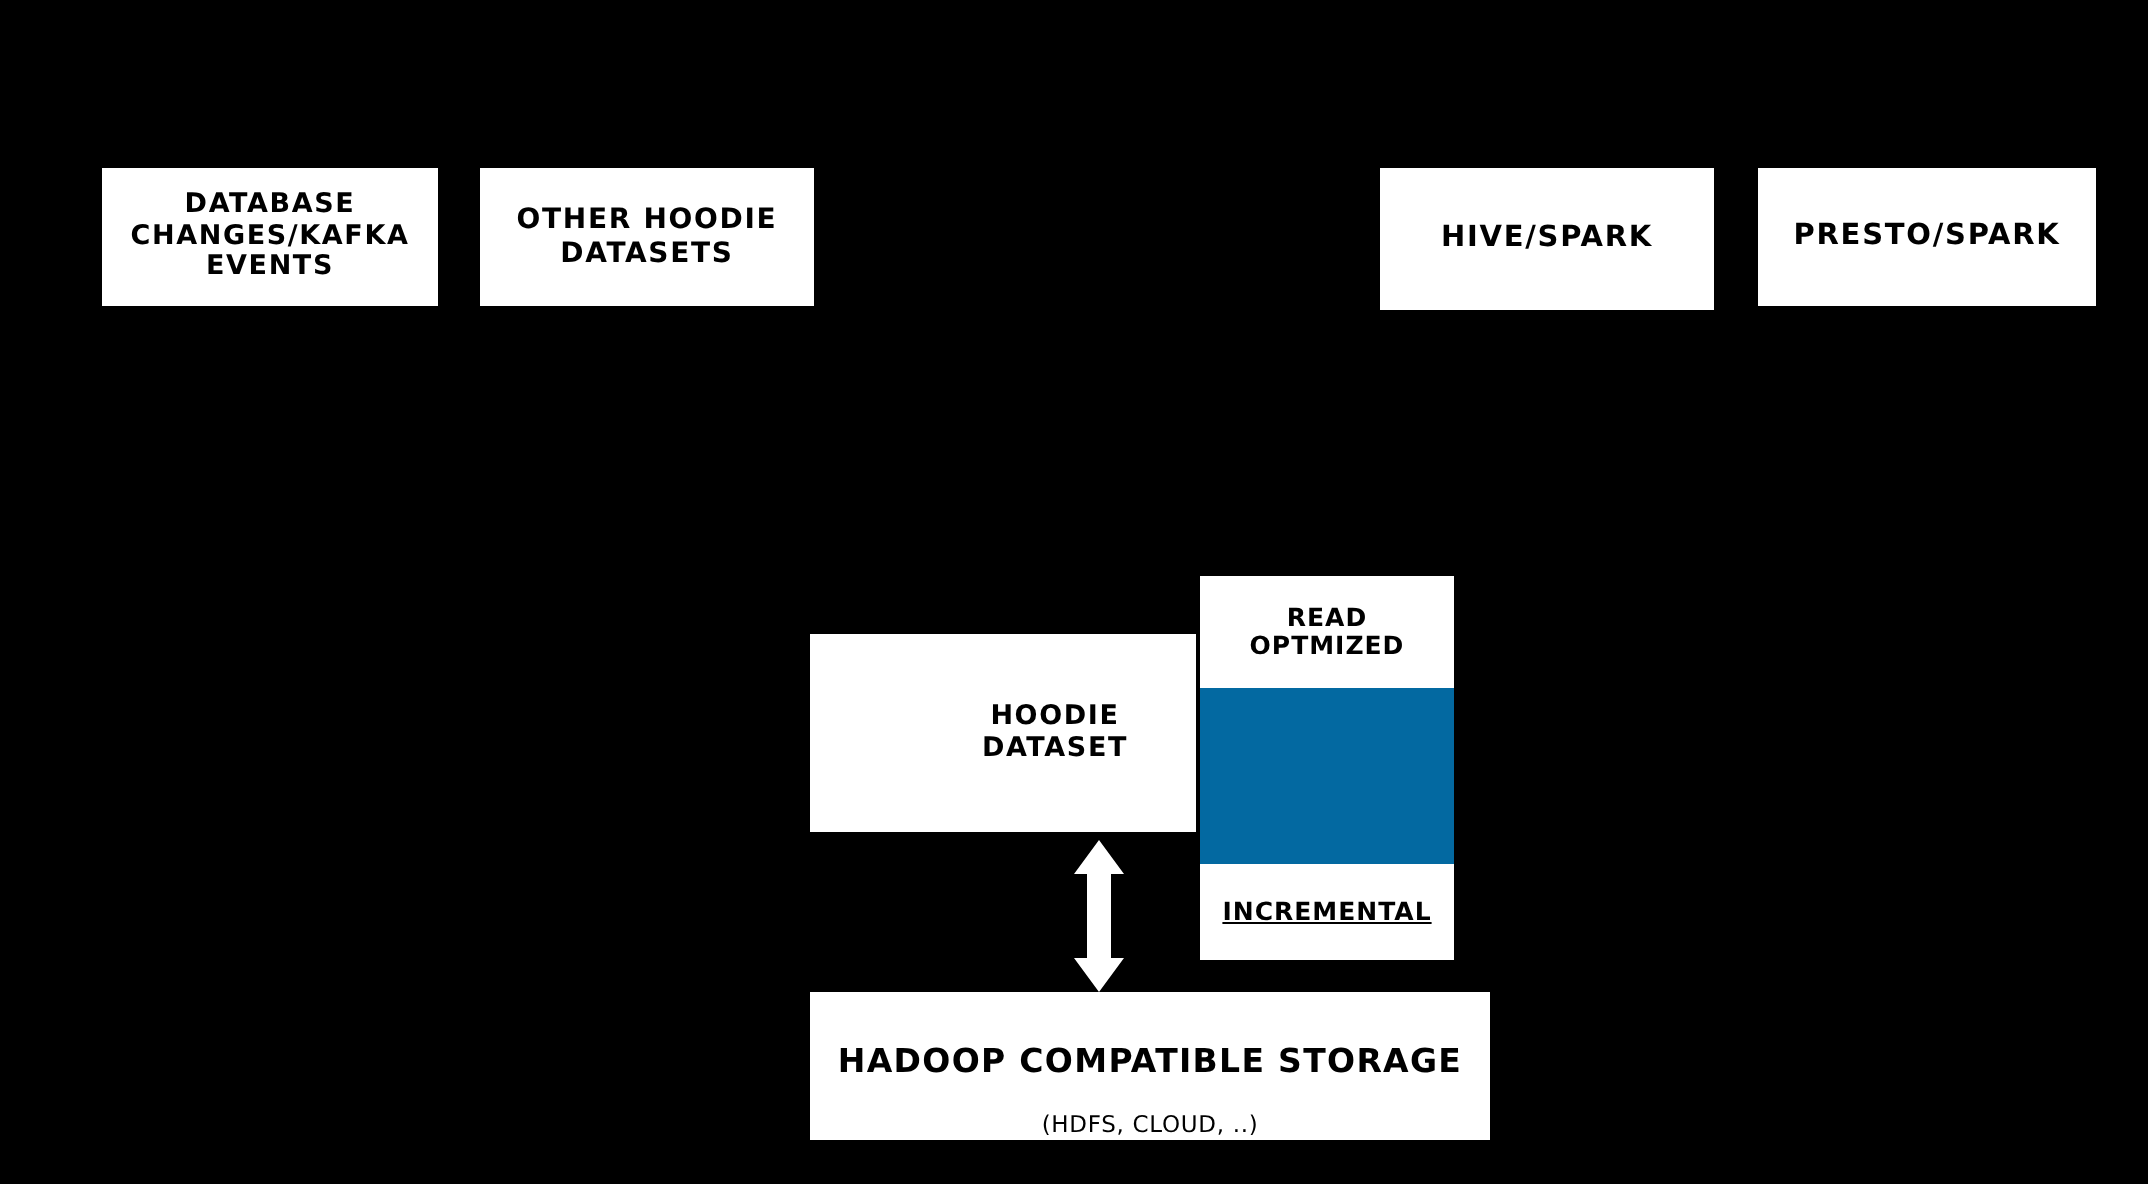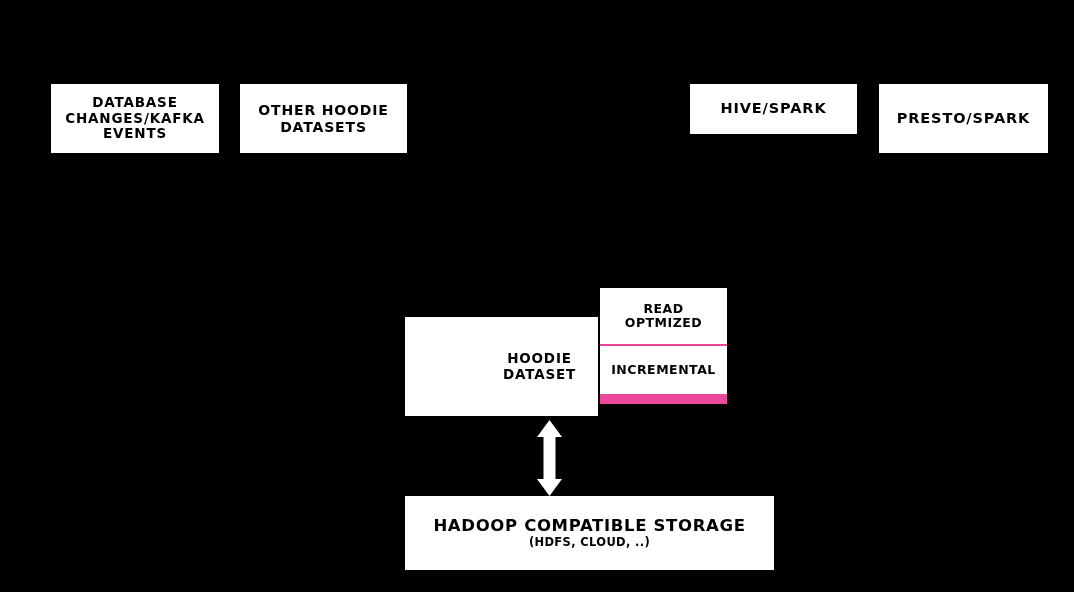--- a/index.html
+++ b/index.html
@@ -39,86 +39,87 @@
   
   .box-db-events {
     left: 51px;  top: 84px;  width: 168px; height: 69px;
     font-size: 13.5px;
   }
   .box-other-hoodie {
     left: 240px; top: 84px;  width: 167px; height: 69px;
     font-size: 14px;
   }
   .box-hive-spark {
-    left: 690px; top: 84px;  width: 167px; height: 50px;
+    left: 690px; top: 84px;  width: 167px; height: 71px;
     font-size: 14.5px;
   }
   .box-presto-spark {
     left: 879px; top: 84px;  width: 169px; height: 69px;
     font-size: 14.5px;
     align-items: center;
   }
 
   
   .box-hoodie-dataset {
     left: 405px; top: 317px; width: 193px; height: 99px;
     font-size: 13.5px;
     justify-content: center;
     align-items: flex-end;
-    padding-right: 22px;
+    padding-right: 34px;
   }
 
   
   .views-stack {
     position: absolute;
     left: 600px;
     top: 288px;
     width: 127px;
-    height: 116px;
-    background: #ec4899;
+    height: 192px;
+    background: #0369a1;
     display: flex;
     flex-direction: column;
+    justify-content: space-between;
   }
   .view-row {
     position: relative;
     background: #ffffff;
     color: #000000;
     display: flex;
     align-items: center;
     justify-content: center;
     text-align: center;
     font-family: "DejaVu Sans", sans-serif;
     font-weight: 700;
     letter-spacing: 0.04em;
     line-height: 1.16;
     text-transform: uppercase;
     white-space: pre-line;
     font-size: 12.5px;
     box-sizing: border-box;
   }
   .view-row-read-optimized { height: 56px; }
-  .view-row-incremental    { height: 48px; margin-top: 2px; }
+  .view-row-incremental    { height: 48px; margin-top: 2px; text-decoration: underline; }
   .view-row-real-time      { height: 48px; margin-top: 2px; }
 
   
   .box-storage {
-    left: 405px; top: 496px; width: 369px; height: 74px;
-    justify-content: center;
+    left: 405px; top: 496px; width: 340px; height: 74px;
+    justify-content: flex-end;
   }
   .storage-title {
     font-size: 16.5px;
     font-weight: 700;
     letter-spacing: 0.04em;
     text-transform: uppercase;
   }
   .storage-sub {
     font-size: 11.5px;
-    font-weight: 700;
+    font-weight: 400;
     letter-spacing: 0.03em;
-    margin-top: 1px;
+    margin-top: 16px;
     text-transform: uppercase;
   }
 
   
   .arrow-double {
     position: absolute;
     left: 536px;
     top: 420px;
     width: 27px;
     height: 76px;

